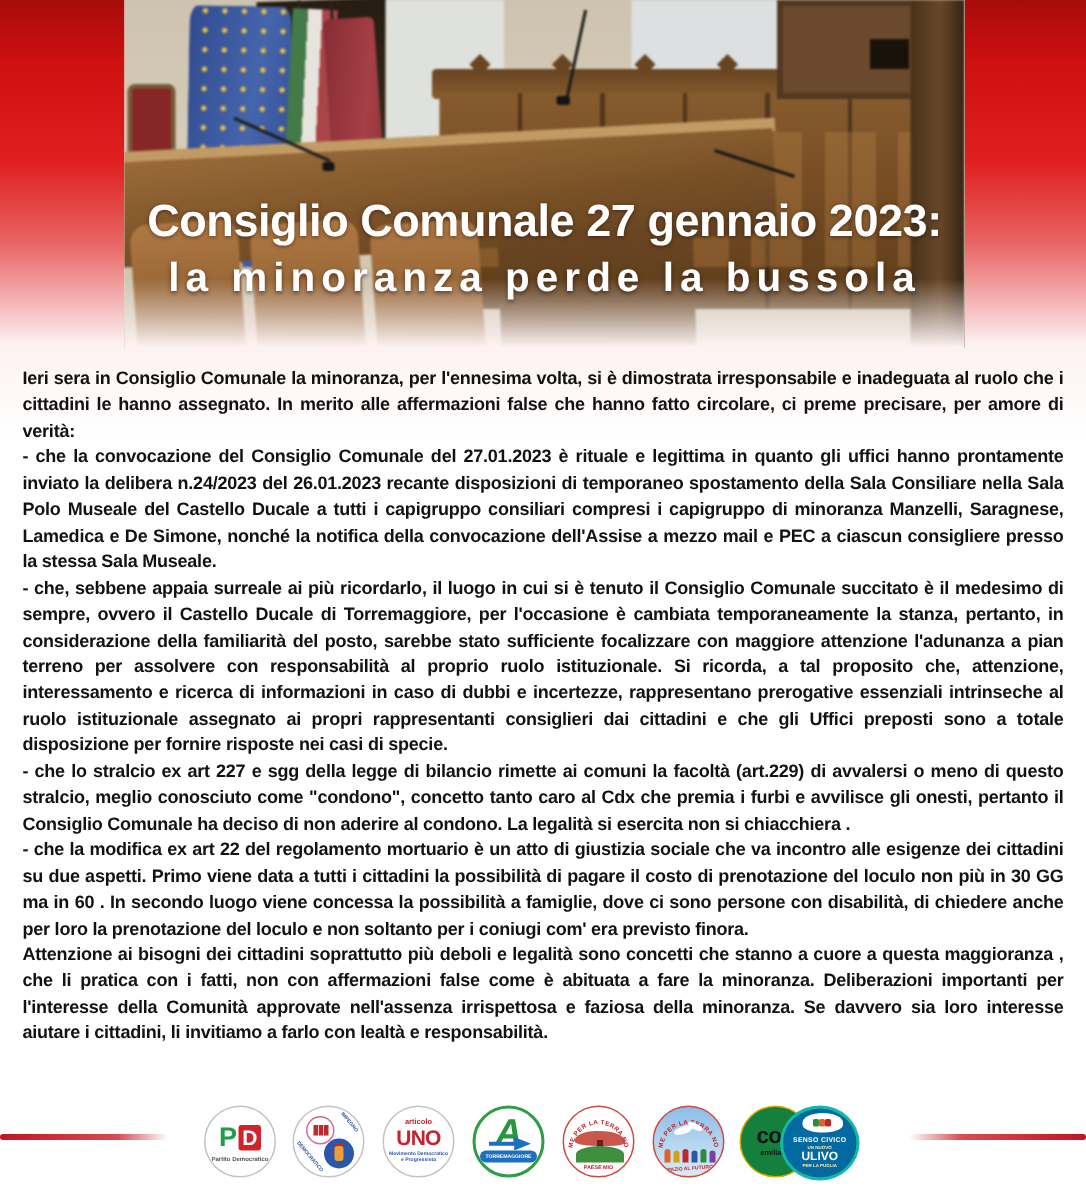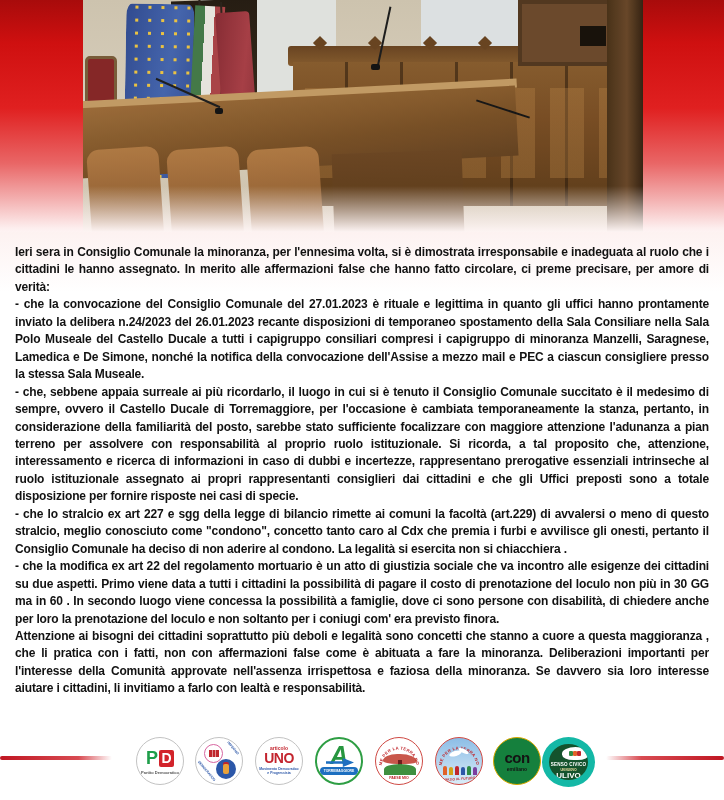--- a/index.html
+++ b/index.html
@@ -83,21 +83,21 @@
   .rule.left{left:0;width:112px;
        background:linear-gradient(90deg,#c01622,#d84b52 70%,rgba(216,75,82,0));}
   .rule.right{left:606px;width:118px;
        background:linear-gradient(270deg,#c01622,#d84b52 70%,rgba(216,75,82,0));}
 
   .logo{position:absolute;top:0;width:48px;height:48px;border-radius:50%;background:#fff;
         border:1px solid #c3c3c3;box-sizing:border-box;overflow:hidden;text-align:center;}
   .lg1{left:136px;} .lg2{left:195px;} .lg3{left:255px;} .lg4{left:315px;border:2px solid #2e9e44;}
   .lg5{left:375px;border:1px solid #cf4a44;} .lg6{left:435px;border:1px solid #cf4a44;background:linear-gradient(180deg,#8cbde6,#d9ecf8);}
   .lg7{left:493px;background:#15803d;border:1px solid #d8a900;}
-  .lg8{left:542px;width:53px;height:50px;background:#14532d;border:7px solid #14b8a6;}
+  .lg8{left:520px;width:53px;height:50px;background:#0369a1;border:2px solid #14b8a6;}
 
   
   .pd-row{display:flex;align-items:center;justify-content:center;margin-top:11px;}
   .pd-p{font-size:18px;font-weight:900;color:#1f9e4a;line-height:1;}
   .pd-d{width:15px;height:17px;margin-left:1px;border-radius:2px;background:#d2232a;color:#fff;
         font-size:14px;font-weight:900;line-height:17px;}
   .pd-cap{font-size:4px;color:#555;margin-top:3px;font-weight:700;}
   
   .imp-w1{position:absolute;top:8px;right:1px;transform:rotate(50deg);font-size:3.4px;color:#2c57a8;font-weight:700;}
   .imp-w2{position:absolute;bottom:11px;left:-2px;transform:rotate(50deg);font-size:3.4px;color:#2c57a8;font-weight:700;}
@@ -187,20 +187,24 @@
         <div class="fg-back"></div>
         <div class="mic1"></div>
         <div class="mic1-head"></div>
         <div class="mic2"></div>
         <div class="mic2-head"></div>
         <div class="mic3"></div>
       </div>
       <div class="photo-fade"></div>
     </div>
 
+    <div class="title-wrap">
+      <div class="title-l1">Consiglio Comunale 27 gennaio 2023:</div>
+      <div class="title-l2">la minoranza perde la bussola</div>
+    </div>
   </div>
 
   <div class="pink-strip"></div>
 
   <div class="article">
     <p>Ieri sera in Consiglio Comunale la minoranza, per l'ennesima volta, si è dimostrata irresponsabile e inadeguata al ruolo che i cittadini le hanno assegnato. In merito alle affermazioni false che hanno fatto circolare, ci preme precisare, per amore di verità:</p>
     <p>- che la convocazione del Consiglio Comunale del 27.01.2023 è rituale e legittima in quanto gli uffici hanno prontamente inviato la delibera n.24/2023 del 26.01.2023 recante disposizioni di temporaneo spostamento della Sala Consiliare nella Sala Polo Museale del Castello Ducale a tutti i capigruppo consiliari compresi i capigruppo di minoranza Manzelli, Saragnese, Lamedica e De Simone,  nonché la notifica della convocazione dell'Assise a mezzo mail e PEC a ciascun consigliere presso la stessa Sala Museale.</p>
     <p>- che, sebbene appaia surreale ai più ricordarlo, il luogo in cui si è tenuto il Consiglio Comunale succitato è il medesimo di sempre, ovvero il Castello Ducale di Torremaggiore, per l'occasione è cambiata temporaneamente la stanza, pertanto, in considerazione della familiarità del posto,  sarebbe stato sufficiente focalizzare con maggiore attenzione l'adunanza a pian terreno per assolvere con responsabilità al proprio ruolo istituzionale. Si ricorda, a tal proposito che, attenzione, interessamento e ricerca di informazioni in caso di dubbi e incertezze, rappresentano prerogative essenziali intrinseche al ruolo istituzionale assegnato ai propri rappresentanti consiglieri dai cittadini e che gli Uffici preposti sono a totale disposizione per fornire risposte nei casi di specie.</p>
     <p>- che lo stralcio ex art 227 e sgg della legge di bilancio rimette ai comuni la facoltà (art.229)  di avvalersi o meno di questo stralcio, meglio conosciuto come "condono", concetto tanto caro al Cdx che premia i furbi e avvilisce gli onesti, pertanto il Consiglio Comunale ha deciso di non aderire al condono. La legalità si esercita non si chiacchiera .</p>
     <p>- che la modifica ex art 22 del regolamento mortuario  è un atto di giustizia sociale che va incontro alle esigenze dei cittadini su due aspetti. Primo viene data a tutti i cittadini la possibilità di pagare il costo di prenotazione del loculo non più in 30 GG ma in 60 . In secondo luogo viene concessa la possibilità a famiglie, dove ci sono persone con disabilità, di chiedere anche per loro la prenotazione del loculo e non soltanto per i coniugi com' era previsto finora.</p>

